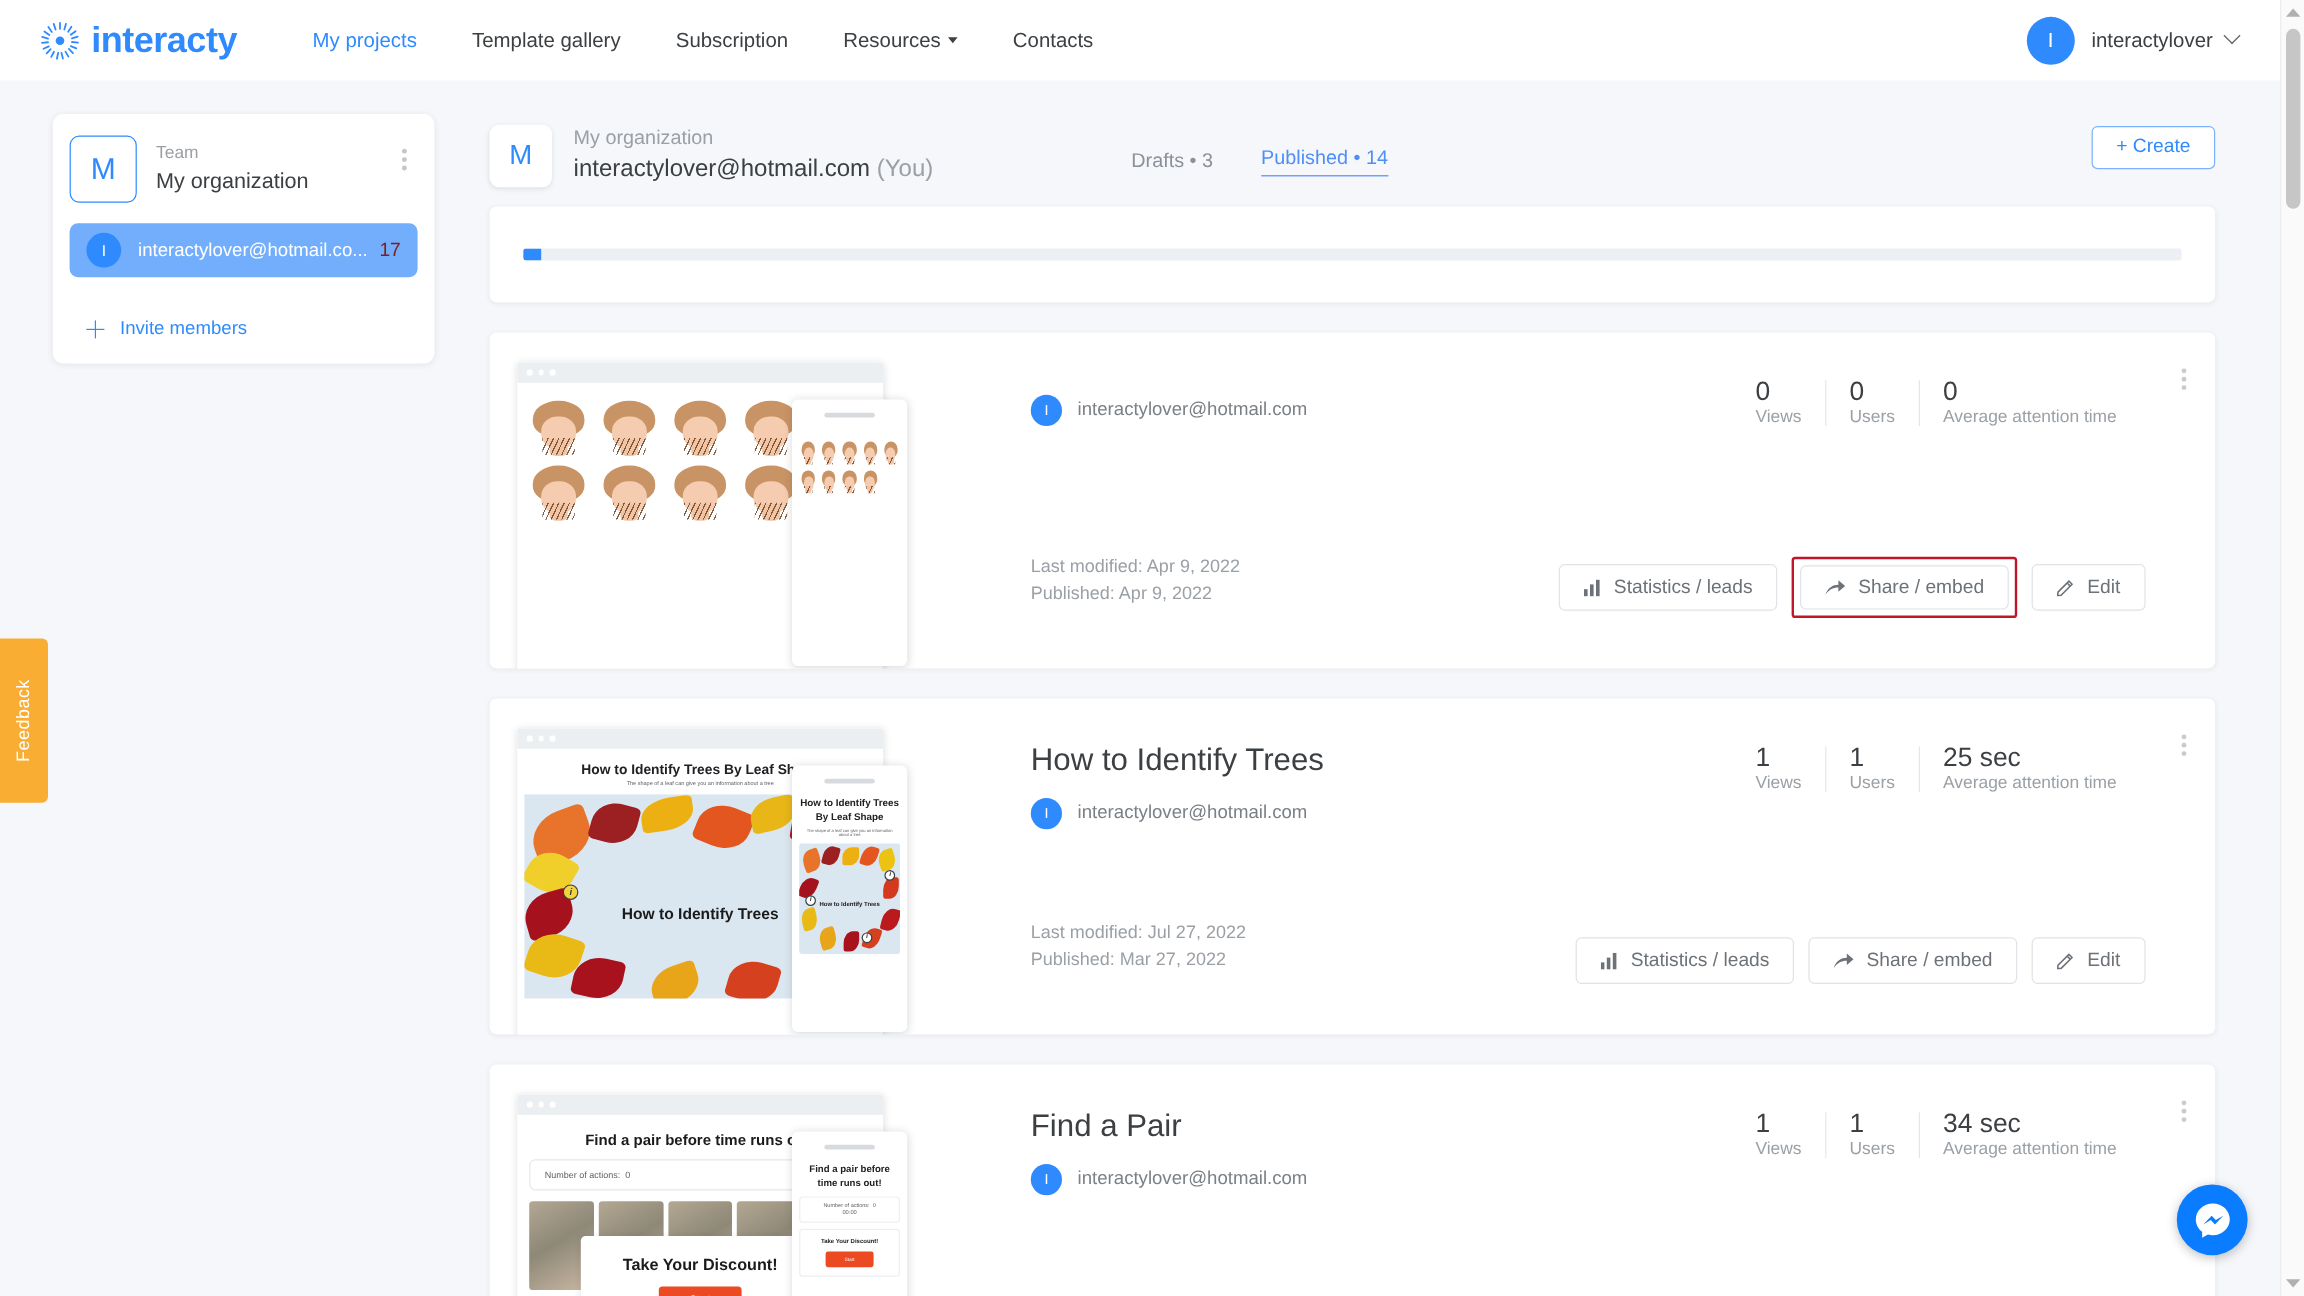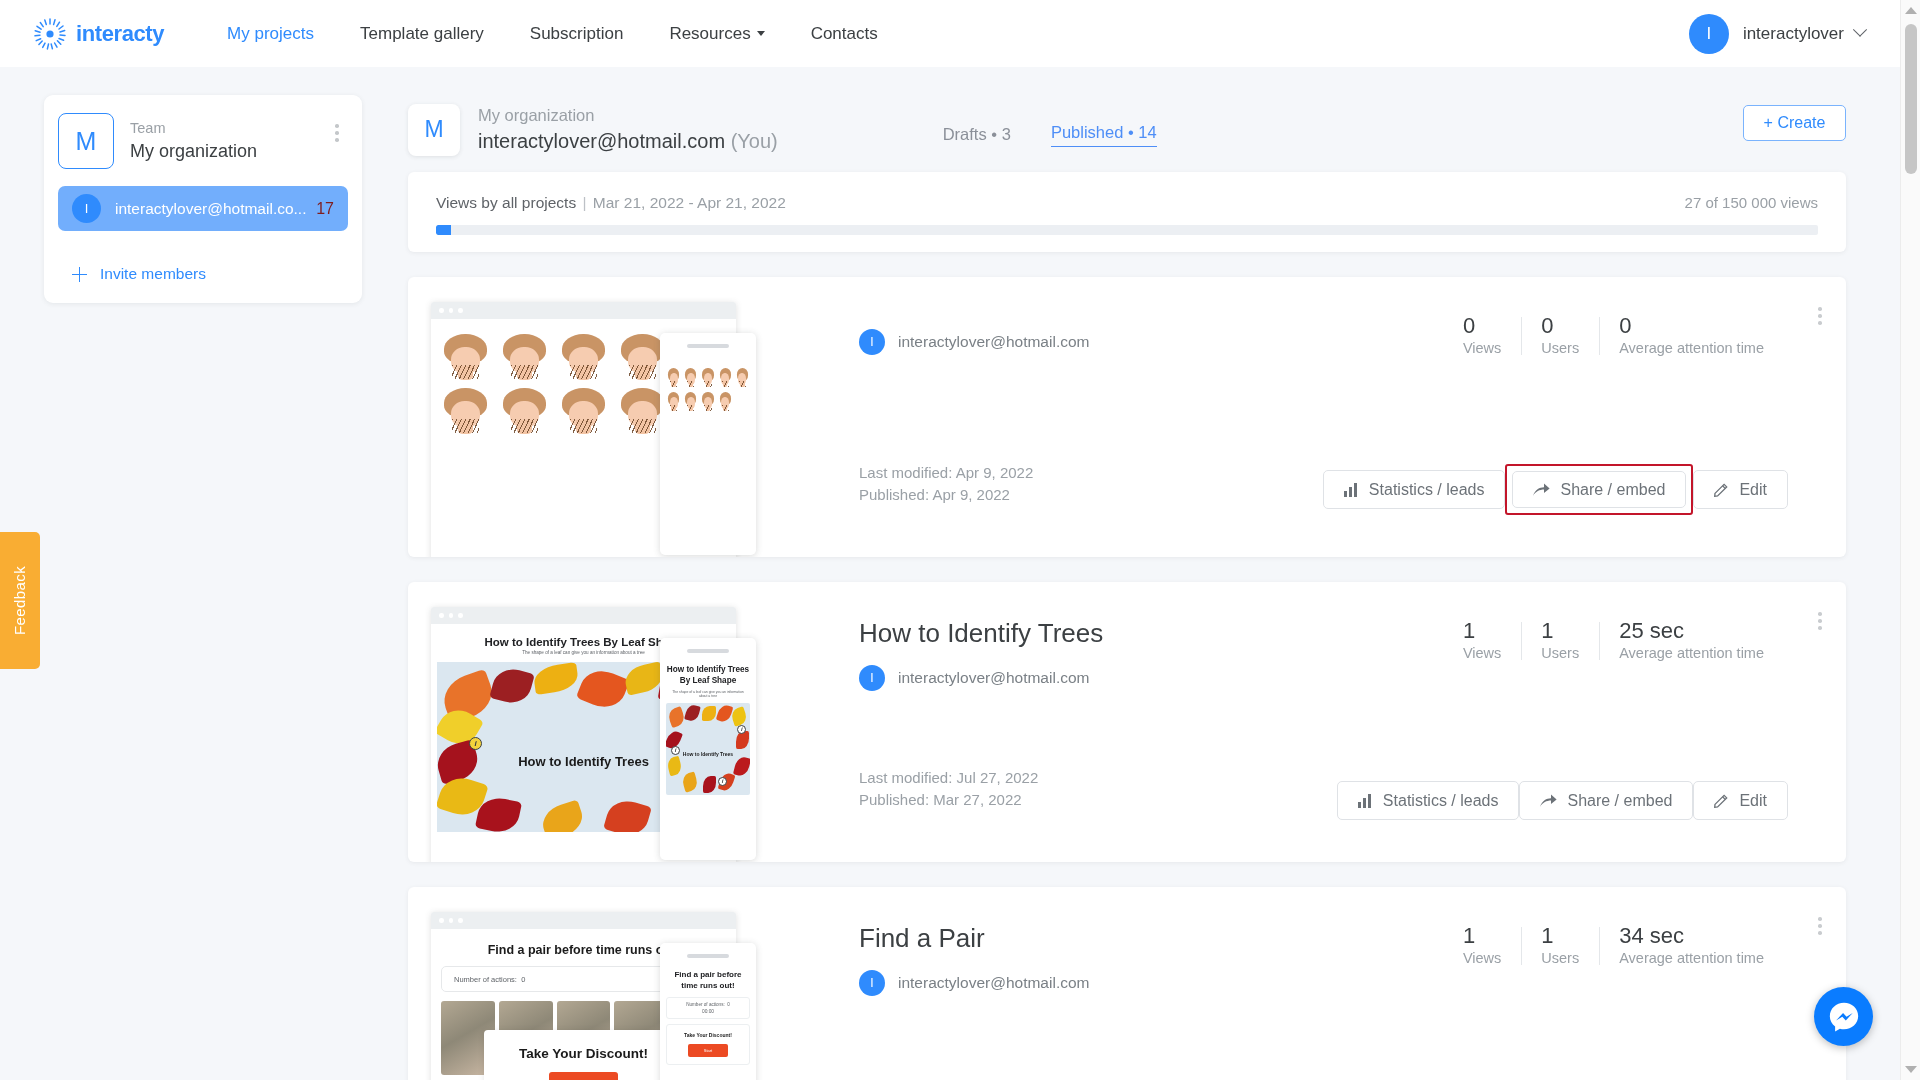--- a/index.html
+++ b/index.html
@@ -14,21 +14,21 @@
   
   .topbar {
     position: absolute; top: 0; left: 0; width: 1900px; height: 67px;
     background: #ffffff;
     display: flex; align-items: center;
     z-index: 40;
   }
   .logo-wrap { display: flex; align-items: center; margin-left: 33px; }
   .logo-mark { width: 34px; height: 34px; position: relative; }
   .logo-text {
-    font-size: 22px; font-weight: bold; color: #2f8bfd;
+    font-size: 30px; font-weight: bold; color: #2f8bfd;
     margin-left: 9px; letter-spacing: -0.4px;
   }
   .nav { display: flex; align-items: center; margin-left: 63px; }
   .nav-item {
     font-size: 17px; color: #3c4043; margin-right: 46px;
     cursor: pointer; white-space: nowrap; display:flex; align-items:center;
   }
   .nav-item.active { color: #2f8bfd; }
   .caret {
     display: inline-block; margin-left: 6px;
@@ -228,21 +228,21 @@
     cursor: pointer; padding: 4px;
   }
   .card-kebab i { width: 3.6px; height: 3.6px; border-radius: 50%; background: #c9cccf; display:block; }
 
   .dates {
     position: absolute; left: 46px; bottom: 52px;
     font-size: 15px; color: #9aa0a6; line-height: 1.42;
   }
   .actions {
     position: absolute; right: 58px; bottom: 42px;
-    display: flex; align-items: center; gap: 0;
+    display: flex; align-items: center; gap: 12px;
   }
   .act-btn {
     height: 39px; border: 1px solid #dfe2e6; border-radius: 5px;
     background: #fff; color: #6c7278; font-size: 16px;
     display: flex; align-items: center; justify-content: center;
     padding: 0 20px; cursor: pointer; white-space: nowrap;
   }
   .act-btn svg { margin-right: 10px; }
   .hl-wrap { padding: 5px; border: 2.5px solid #c3152a; border-radius: 3px; }
   .hl-wrap .act-btn { height: 37px; }
@@ -432,28 +432,20 @@
         <span>Published</span>
         <span>•</span>
         <span>14</span>
       </div>
     </div>
 
     <div class="create-btn">+ Create</div>
   </div>
 
   <section class="views-card">
-    <div class="views-line">
-      <div class="views-label">
-        <b>Views by all projects</b>
-        <span class="sep">|</span>
-        <span class="range">Mar 21, 2022 - Apr 21, 2022</span>
-      </div>
-      <div class="views-count">27 of 150 000 views</div>
-    </div>
     <div class="bar-track">
       <div class="bar-fill" id="bar-fill" style="width: 1.1%;"></div>
     </div>
   </section>
 
   <article class="proj-card">
     <div class="thumb-area">
       <div class="desk">
         <div class="desk-bar">
             <i></i>

